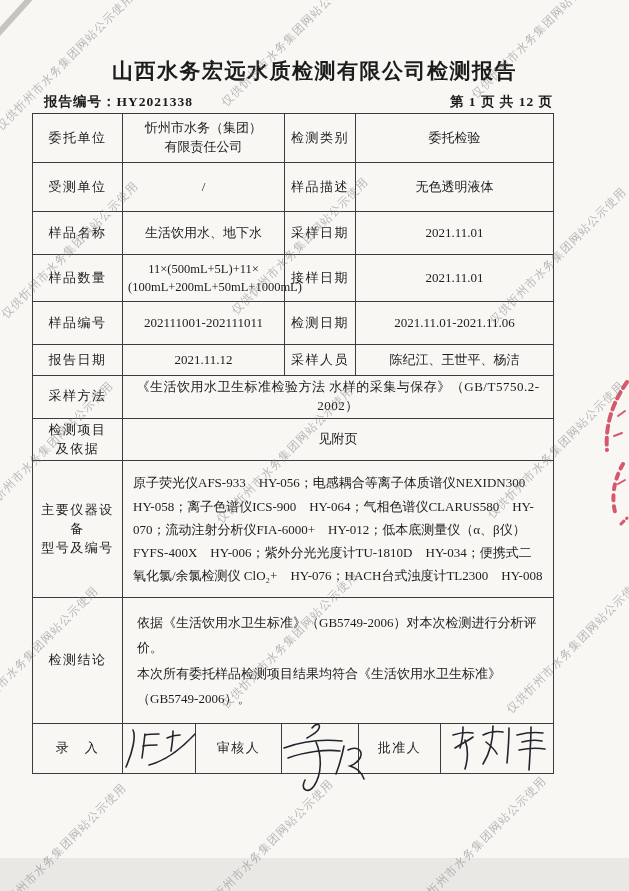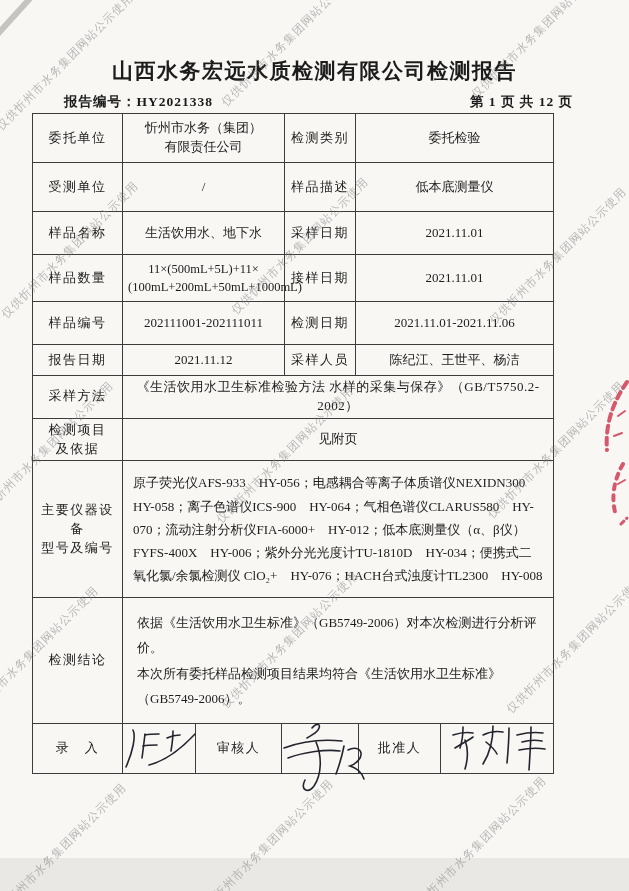--- a/index.html
+++ b/index.html
@@ -10,21 +10,21 @@
   }
   .bottom-edge { position:absolute; left:0; top:858px; width:629px; height:33px; background:#e9e8e5; }
   .corner-artifact { position:absolute; left:0; top:0; }
 
   .doc-title {
     position:absolute; left:0; top:57px; width:629px;
     text-align:center; font-family:"Liberation Sans", sans-serif;
     font-weight:700; font-size:21px; letter-spacing:1.5px;
   }
   .meta-row {
-    position:absolute; left:64px; top:93px; width:509px;
+    position:absolute; left:44px; top:93px; width:509px;
     display:flex; justify-content:space-between;
     font-size:13.5px; font-weight:700; letter-spacing:1px;
   }
 
   .tbl-wrap { position:absolute; left:32px; top:113px; width:521px; }
   table { border-collapse:collapse; table-layout:fixed; width:521px; }
   td {
     border:1px solid #3c3c3c; font-size:13px; line-height:1.45;
     text-align:center; vertical-align:middle; padding:2px 5px;
     overflow:visible;
@@ -76,21 +76,21 @@
         <td class="lbl">委托单位</td>
         <td class="pre">忻州市水务（集团）
 有限责任公司</td>
         <td class="lbl">检测类别</td>
         <td>委托检验</td>
       </tr>
       <tr style="height:49px">
         <td class="lbl">受测单位</td>
         <td>/</td>
         <td class="lbl">样品描述</td>
-        <td>低本底测量仪</td>
+        <td>无色透明液体</td>
       </tr>
       <tr style="height:43px">
         <td class="lbl">样品名称</td>
         <td>生活饮用水、地下水</td>
         <td class="lbl">采样日期</td>
         <td>2021.11.01</td>
       </tr>
       <tr style="height:47px">
         <td class="lbl">样品数量</td>
         <td class="pre small">11×(500mL+5L)+11×

